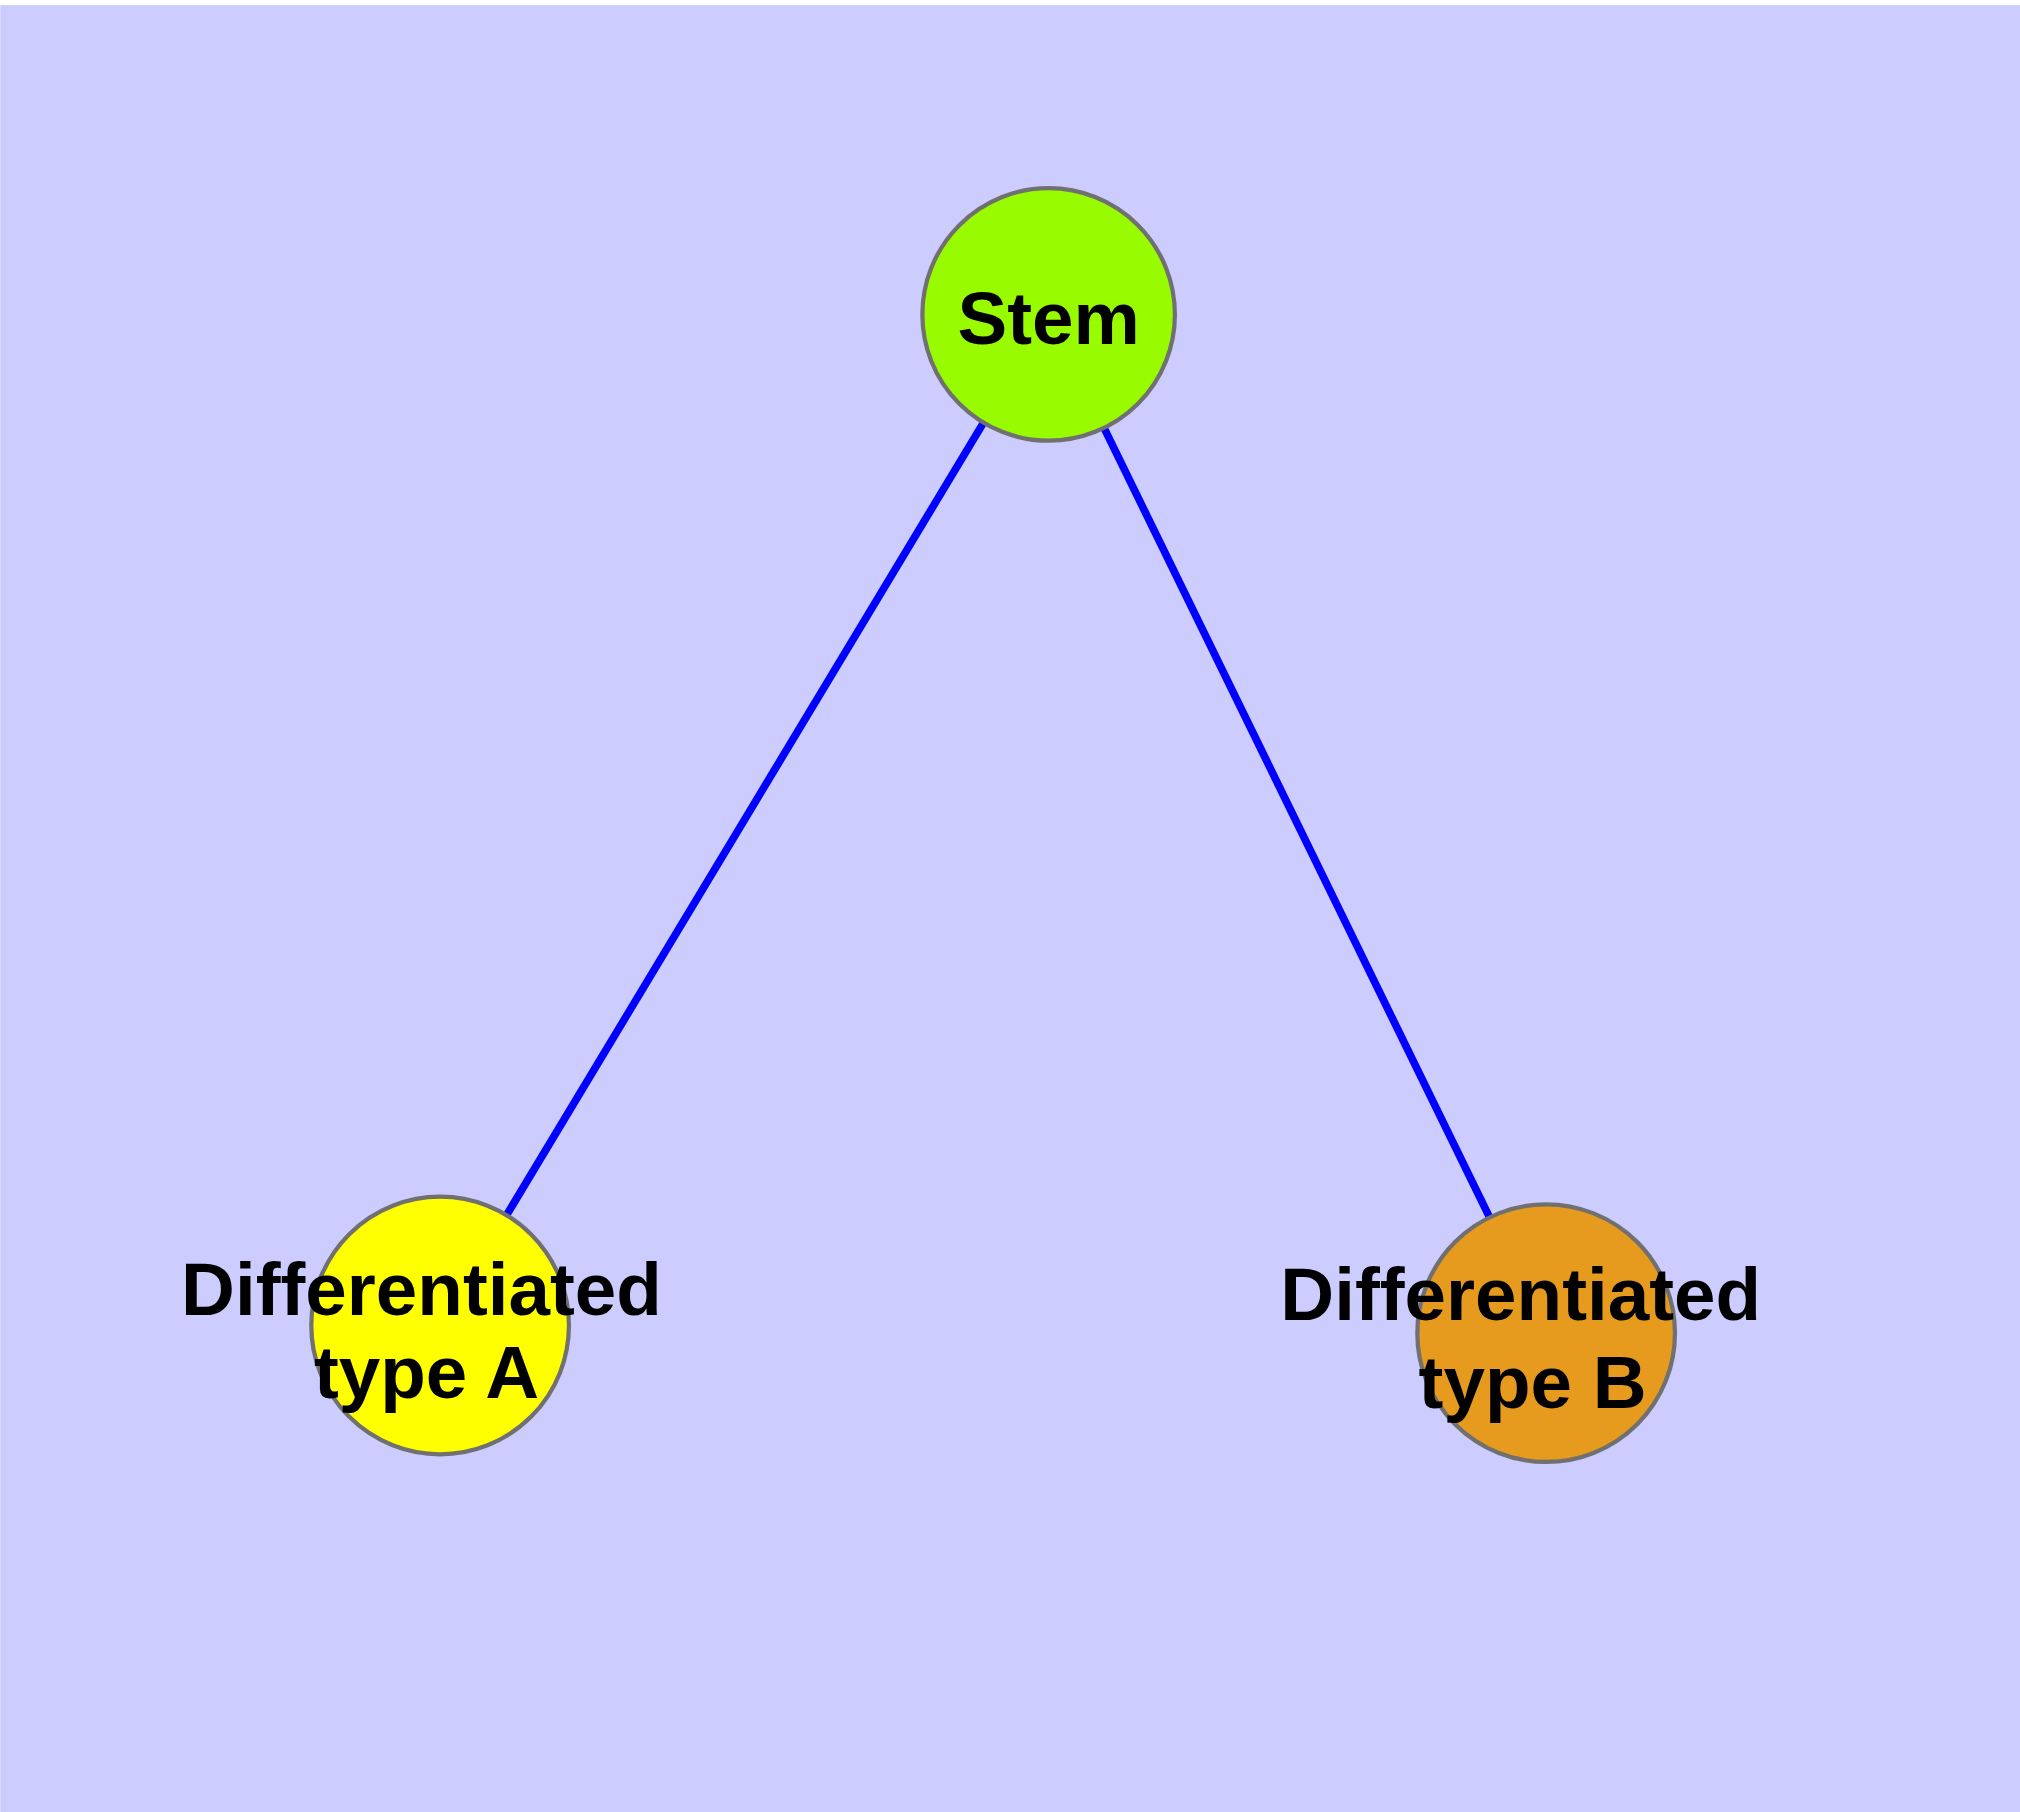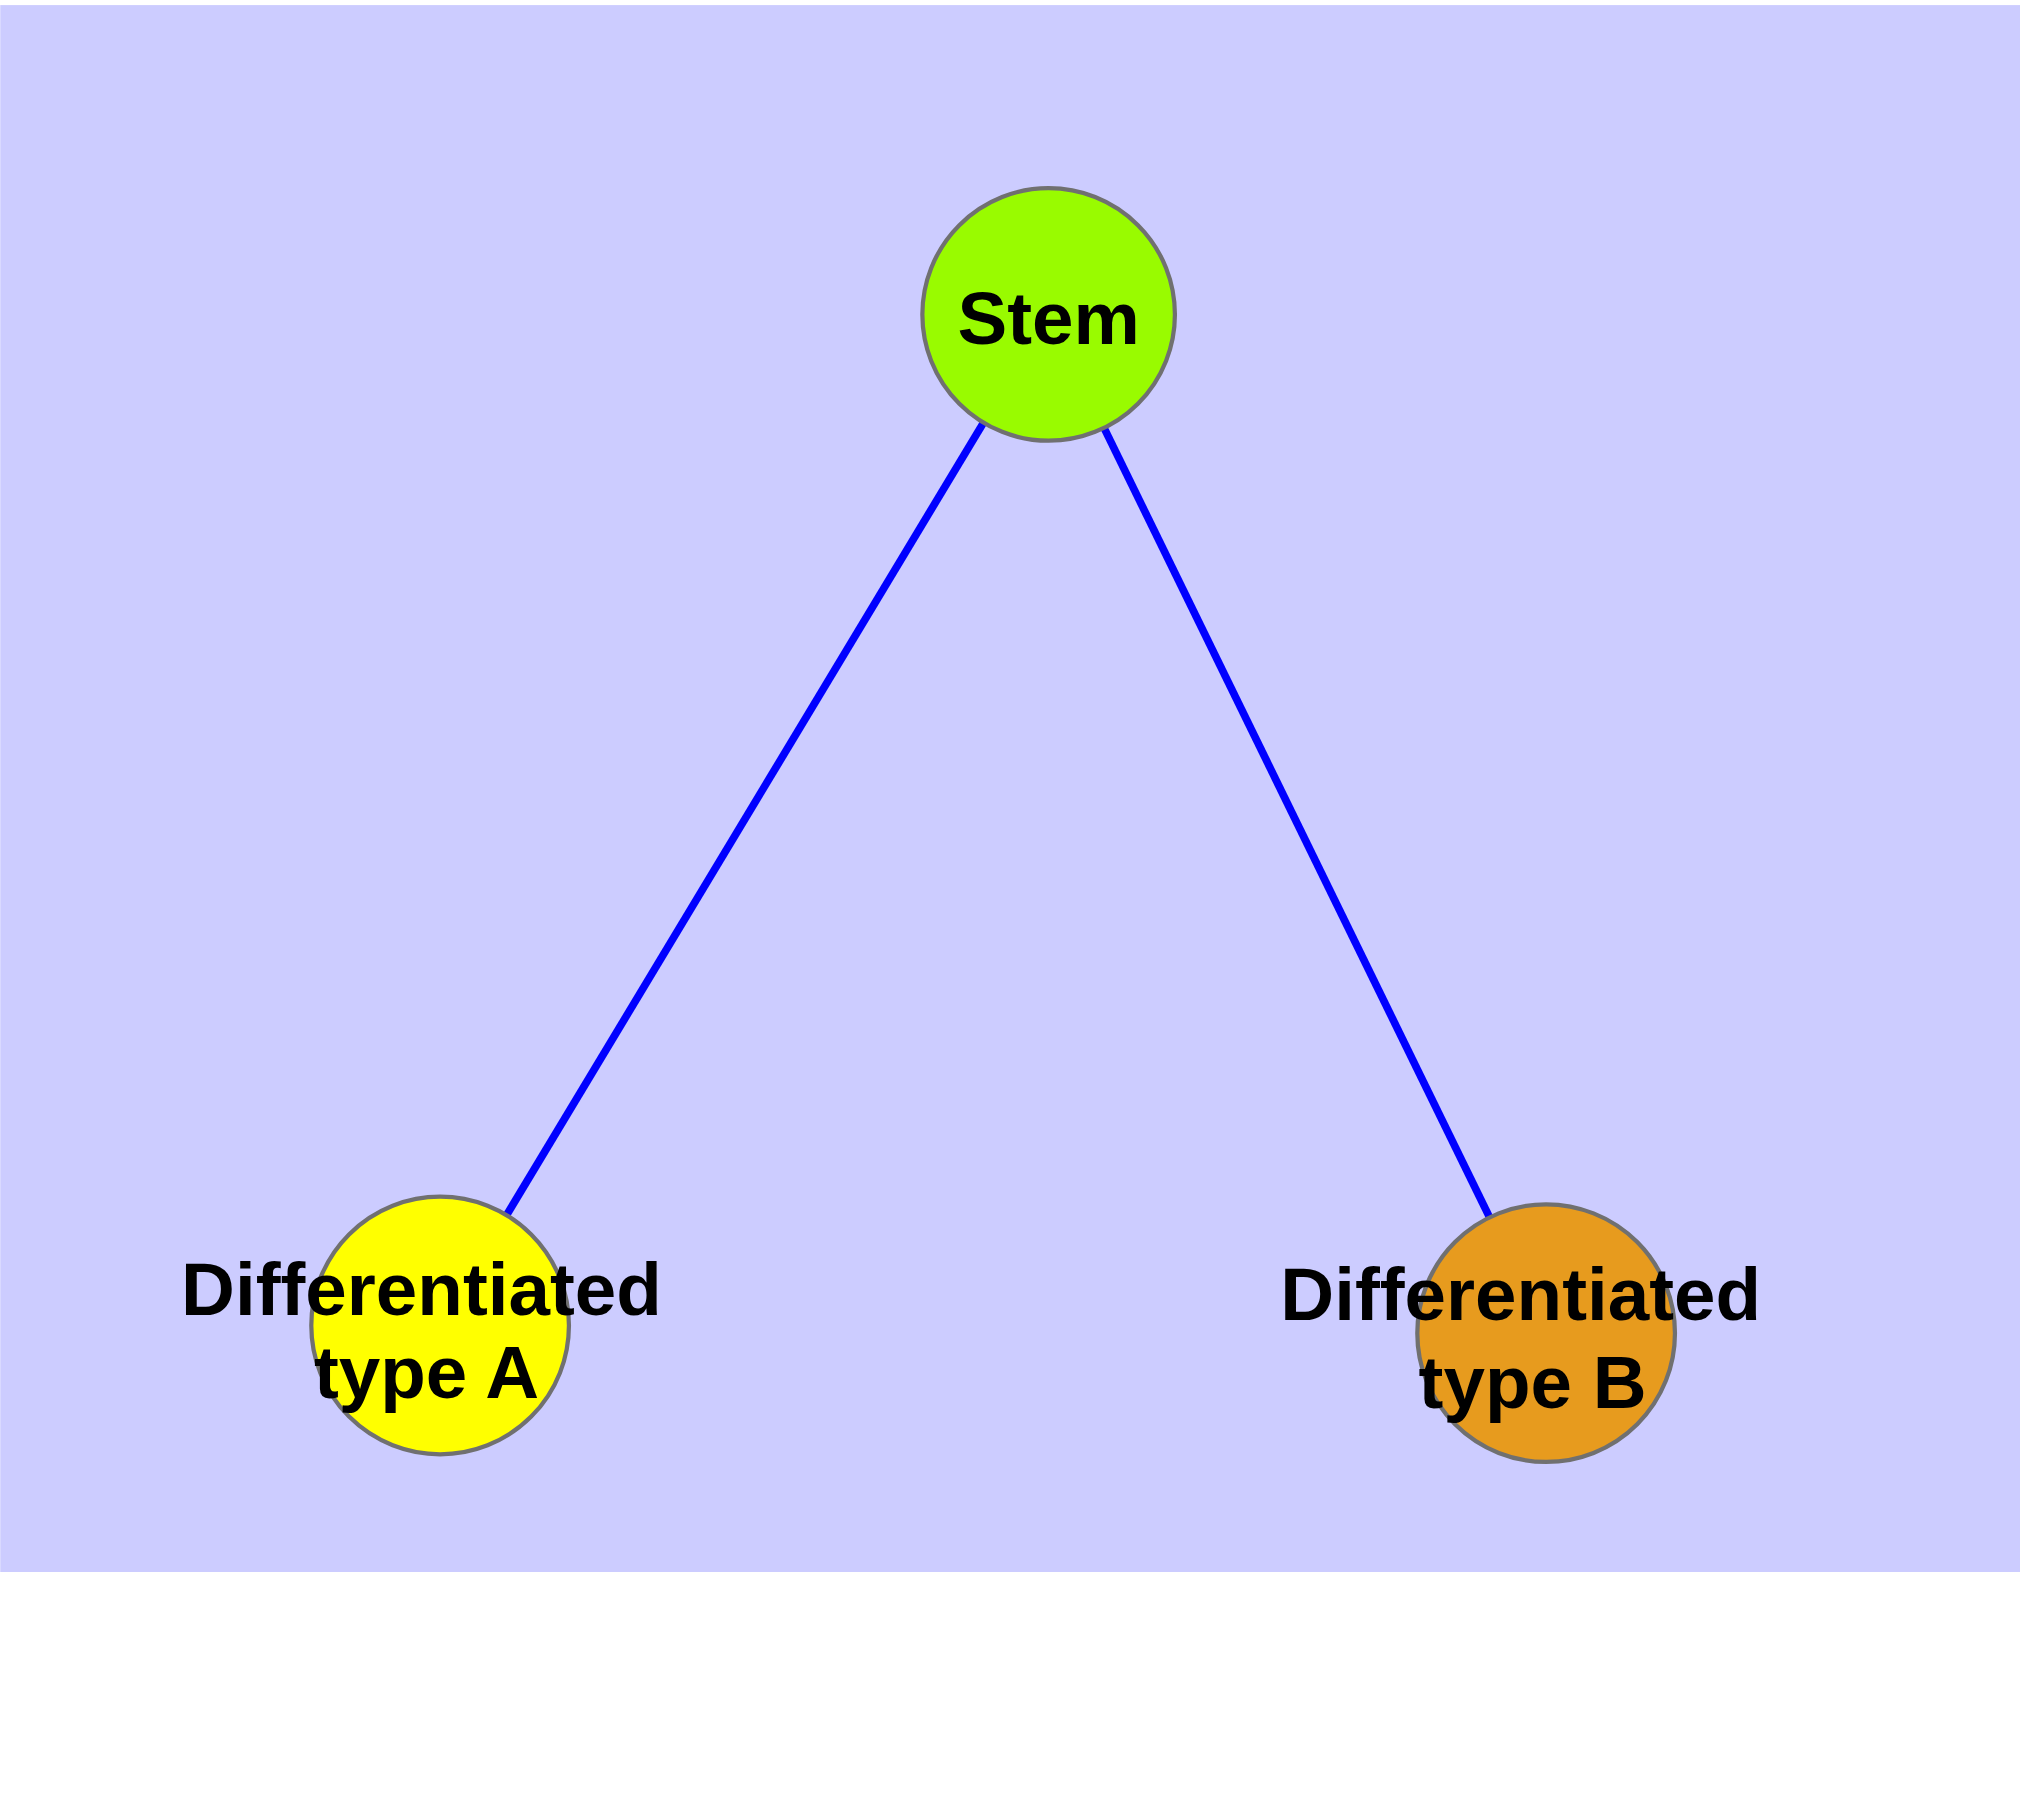--- a/index.html
+++ b/index.html
@@ -2,21 +2,21 @@
 <html style="font-size:13.6px"><head>
 <meta charset="utf-8">
 <style>
   html, body {
     margin: 0;
     padding: 0;
     background: #ffffff;
   }
   .scene-wrap {
     width: 2021px;
-    height: 1572px;
+    height: 1812px;
     position: relative;
     overflow: hidden;
     text-align: center;
   }
   svg {
     display: block;
   }
   .edge {
     stroke-width: 9;
     stroke-linecap: butt;

